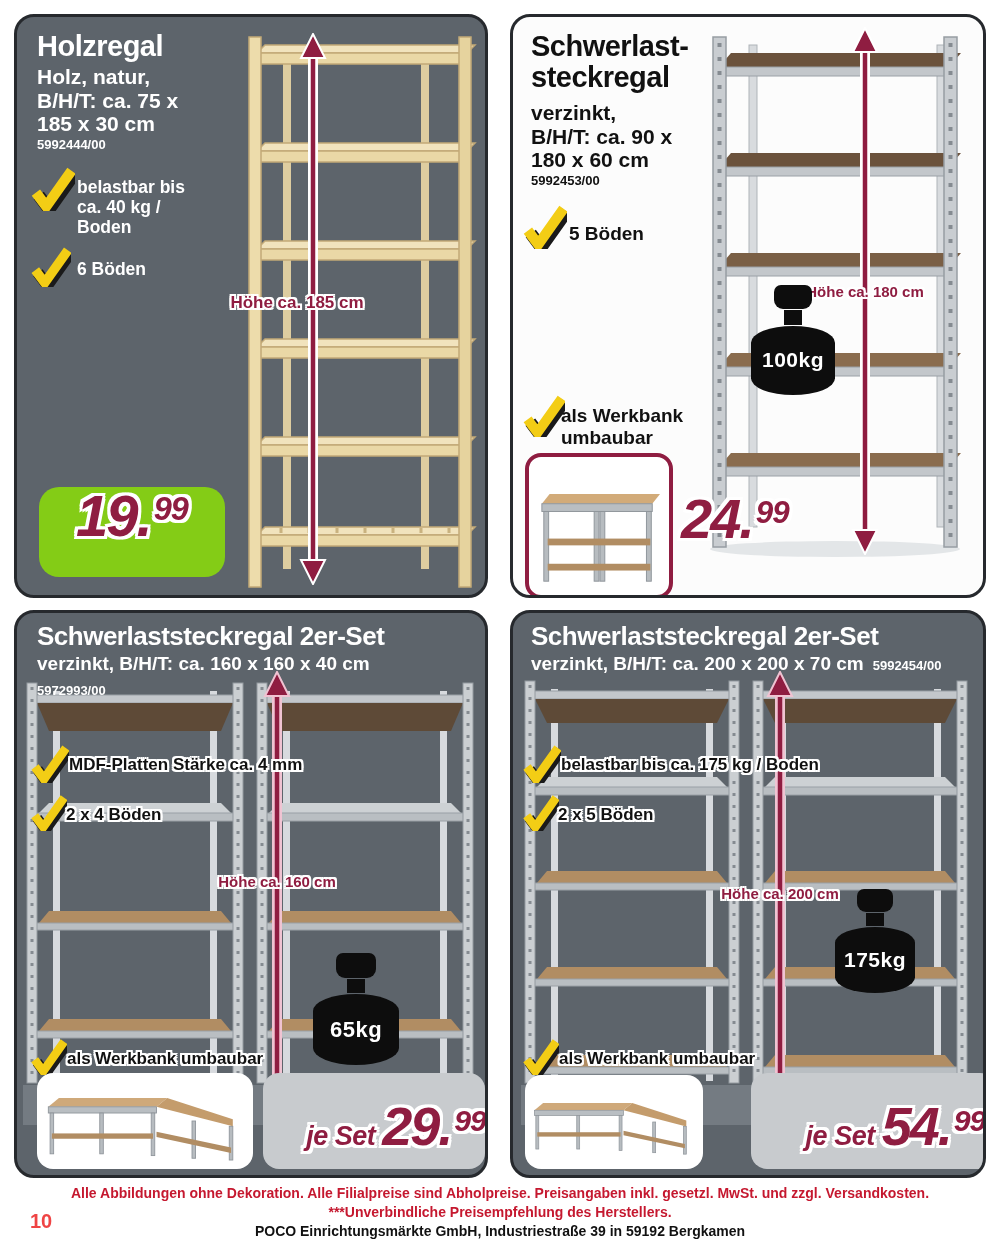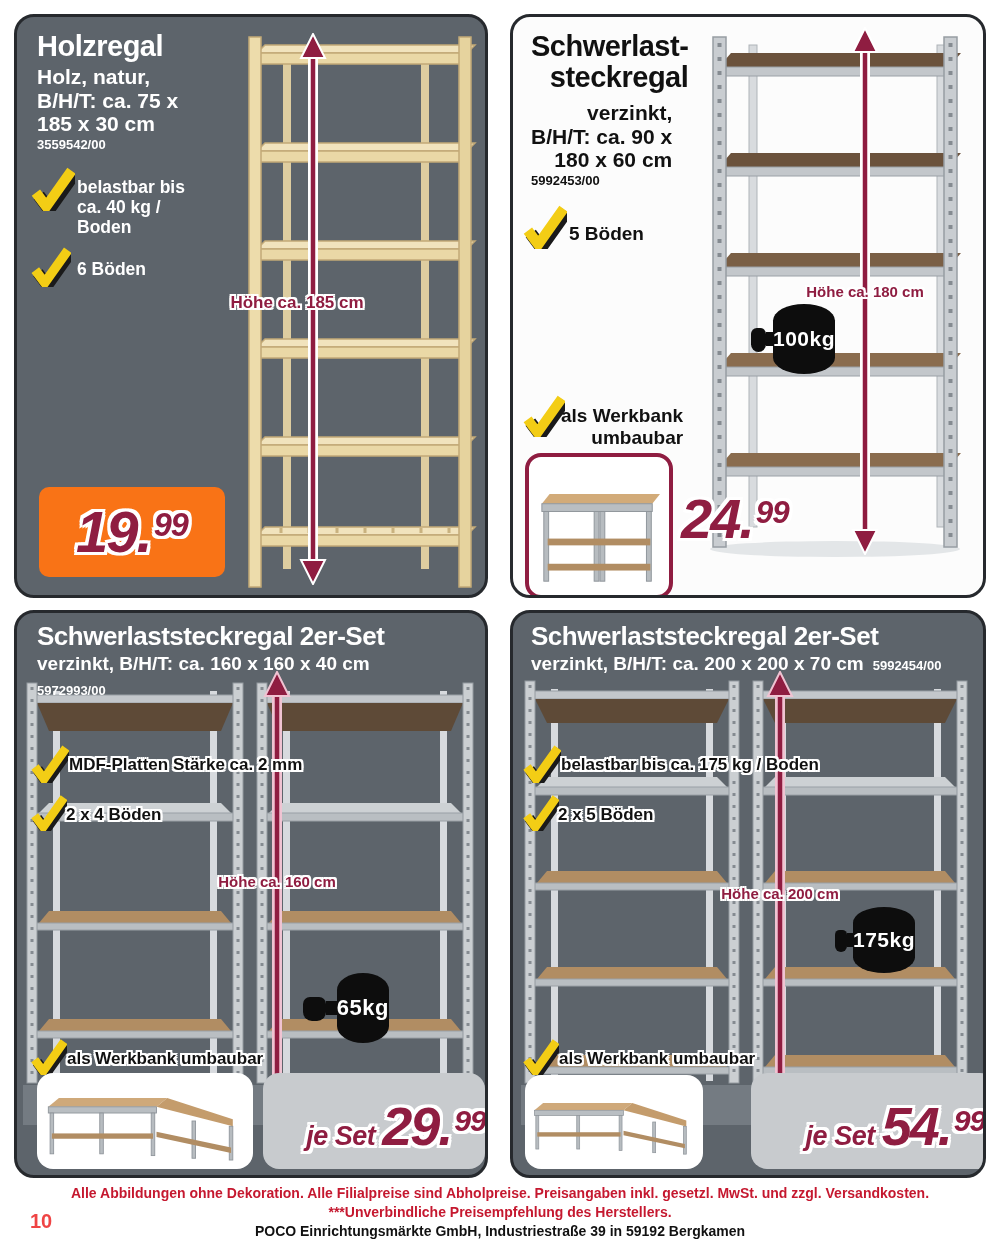--- a/index.html
+++ b/index.html
@@ -6,42 +6,42 @@
   body{
     width:1000px;height:1249px;position:relative;background:#ffffff;
     font-family:"Liberation Sans","DejaVu Sans",sans-serif;overflow:hidden;
   }
   .panel{position:absolute;border:3px solid #26292d;border-radius:20px;overflow:hidden;box-sizing:border-box;}
   .panel.gray{background:#5d646b;}
   .panel.white{background:#fcfcfc;}
   .abs{position:absolute;}
   .ml{white-space:pre-line;}
   .t-white{color:#ffffff;}
-  .t-black{color:#111111;text-align:right;}
+  .t-black{color:#111111;}
   .p-title{font-weight:bold;font-size:29px;line-height:1.06;letter-spacing:-.5px;}
   .p-title.small{font-size:26px;}
   .p-sub{font-weight:bold;font-size:21px;line-height:1.12;}
   .p-sub.row{font-size:19px;}
   .p-sku{font-weight:bold;font-size:13px;}
   .subrow{display:flex;align-items:baseline;gap:9px;}
   .feat{font-weight:bold;line-height:1.15;}
   .check{position:absolute;}
   .outline-w{text-shadow:-2px -2px 0 #fff,2px -2px 0 #fff,-2px 2px 0 #fff,2px 2px 0 #fff,-2px 0 0 #fff,2px 0 0 #fff,0 -2px 0 #fff,0 2px 0 #fff;}
   .height-label{position:absolute;transform:translateX(-50%);font-weight:bold;font-size:15px;color:#8f1d41;white-space:nowrap;z-index:6;
     text-shadow:-2px -2px 0 #fff,2px -2px 0 #fff,-2px 2px 0 #fff,2px 2px 0 #fff,-2px 0 0 #fff,2px 0 0 #fff,0 -2px 0 #fff,0 2px 0 #fff;}
   .arrow{position:absolute;z-index:5;}
   .price{font-style:italic;font-weight:bold;color:#8f1d41;letter-spacing:-2px;line-height:1;white-space:nowrap;
     text-shadow:-3px -3px 0 #fff,3px -3px 0 #fff,-3px 3px 0 #fff,3px 3px 0 #fff,-3px 0 0 #fff,3px 0 0 #fff,0 -3px 0 #fff,0 3px 0 #fff;}
   .price .sup{display:inline-block;position:relative;top:-.48em;font-size:.56em;margin-left:3px;letter-spacing:-1px;}
   .price .prefix{font-size:27px;letter-spacing:-.5px;margin-right:7px;margin-left:44px;}
-  .price-badge{position:absolute;background:#f97316;border-radius:10px;display:flex;align-items:center;justify-content:center;z-index:7;}
+  .price-badge{position:absolute;background:#84cc16;border-radius:20px;display:flex;align-items:flex-start;justify-content:center;z-index:7;}
   .price-box{position:absolute;background:#c8cbce;border-radius:16px;display:flex;align-items:baseline;justify-content:center;padding-top:26px;box-sizing:border-box;z-index:7;}
   .inset{position:absolute;background:#ffffff;border-radius:16px;z-index:7;display:flex;align-items:center;justify-content:center;overflow:hidden;}
   .inset.bordered{border:4px solid #8f1d41;}
-  .weight{position:absolute;display:flex;flex-direction:row;align-items:center;z-index:6;justify-content:space-between;}
+  .weight{position:absolute;display:flex;flex-direction:column;align-items:center;z-index:6;justify-content:space-between;}
   .weight .cap{width:46%;height:22%;background:#0d0d0d;border-radius:7px 7px 9px 9px;}
   .weight .neck{width:22%;height:13%;background:#0d0d0d;margin-top:-2px;}
   .weight .wbody{width:100%;height:63%;background:#0d0d0d;border-radius:50%/24%;display:flex;align-items:center;justify-content:center;margin-top:-2px;}
   .wlabel{color:#ffffff;font-weight:bold;letter-spacing:.5px;}
   .footer{position:absolute;left:0;top:1184px;width:1000px;text-align:center;font-weight:bold;font-size:14px;line-height:19px;}
   .footer .red{color:#c5182f;}
   .footer .blk{color:#111;}
   .pageno{position:absolute;left:30px;top:1210px;font-weight:bold;font-size:20px;color:#ef4444;}
 </style>
 </head>
@@ -84,21 +84,21 @@
     <line x1="14" y1="22" x2="14" y2="530" stroke="#8f1d41" stroke-width="4.5"></line>
     <polygon points="14,1 26,25 2,25" fill="#8f1d41" stroke="#ffffff" stroke-width="2"></polygon>
     <polygon points="14,551 26,527 2,527" fill="#8f1d41" stroke="#ffffff" stroke-width="2"></polygon>
   </svg>
   <span class="height-label" style="left:280px;top:276px;font-size:17px;">Höhe ca. 185 cm</span>
 
   <div class="abs p-title t-white" style="left:20px;top:14px;">Holzregal</div>
   <div class="abs p-sub t-white ml" style="left:20px;top:48px;">Holz, natur,
 B/H/T: ca. 75 x
 185 x 30 cm</div>
-  <div class="abs p-sku t-white" style="left:20px;top:120px;">3559542/00</div>
+  <div class="abs p-sku t-white" style="left:20px;top:120px;">5992444/00</div>
 
   <svg class="check" style="left:12px;top:148px;" width="46" height="46" viewBox="0 0 40 40">
     <polyline points="6,24 15,36 37,5" fill="none" stroke="#1a1a1a" stroke-width="11" transform="translate(2.5,2.5)"></polyline>
     <polyline points="6,24 15,36 37,5" fill="none" stroke="#f3cd15" stroke-width="9"></polyline>
   </svg>
   <div class="abs feat t-white ml" style="left:60px;top:160px;font-size:17.5px;">belastbar bis
 ca. 40 kg /
 Boden</div>
 
   <svg class="check" style="left:12px;top:228px;" width="42" height="42" viewBox="0 0 40 40">
@@ -229,39 +229,39 @@
   </svg>
 
   <svg class="arrow" style="left:246px;top:58px;" width="28" height="458" viewBox="0 0 28 458">
     <line x1="14" y1="24" x2="14" y2="434" stroke="#f0c3d2" stroke-width="10"></line>
     <line x1="14" y1="22" x2="14" y2="436" stroke="#8f1d41" stroke-width="4.5"></line>
     <polygon points="14,1 26,25 2,25" fill="#8f1d41" stroke="#f0c3d2" stroke-width="2"></polygon>
     <polygon points="14,457 26,433 2,433" fill="#edaec3" stroke="#8f1d41" stroke-width="2"></polygon>
   </svg>
   <span class="height-label" style="left:260px;top:260px;">Höhe ca. 160 cm</span>
 
-  <div class="weight" style="left:286px;top:340px;width:86px;height:112px;">
+  <div class="weight" style="left:296px;top:340px;width:86px;height:112px;">
     <div class="cap"></div>
       <div class="neck"></div>
     <div class="wbody">
         <span class="wlabel" style="font-size:22px;">65kg</span>
       </div>
   </div>
 
   <div class="abs p-title small t-white" style="left:20px;top:10px;">Schwerlaststeckregal 2er-Set</div>
   <div class="abs subrow" style="left:20px;top:40px;flex-direction:column;">
     <span class="p-sub row t-white">verzinkt, B/H/T: ca. 160 x 160 x 40 cm</span>
     <span class="p-sku t-white">5972993/00</span>
   </div>
 
   <svg class="check" style="left:12px;top:130px;" width="40" height="40" viewBox="0 0 40 40">
     <polyline points="6,24 15,36 37,5" fill="none" stroke="#1a1a1a" stroke-width="11" transform="translate(2.5,2.5)"></polyline>
     <polyline points="6,24 15,36 37,5" fill="none" stroke="#f3cd15" stroke-width="9"></polyline>
   </svg>
-  <div class="abs feat t-black outline-w" style="left:52px;top:142px;font-size:17px;z-index:6;">MDF-Platten Stärke ca. 2 mm</div>
+  <div class="abs feat t-black outline-w" style="left:52px;top:142px;font-size:17px;z-index:6;">MDF-Platten Stärke ca. 4 mm</div>
 
   <svg class="check" style="left:12px;top:180px;" width="38" height="38" viewBox="0 0 40 40">
     <polyline points="6,24 15,36 37,5" fill="none" stroke="#1a1a1a" stroke-width="11" transform="translate(2.5,2.5)"></polyline>
     <polyline points="6,24 15,36 37,5" fill="none" stroke="#f3cd15" stroke-width="9"></polyline>
   </svg>
   <div class="abs feat t-black outline-w" style="left:49px;top:192px;font-size:17px;z-index:6;">2 x 4 Böden</div>
 
   <svg class="check" style="left:12px;top:424px;z-index:6;" width="38" height="38" viewBox="0 0 40 40">
     <polyline points="6,24 15,36 37,5" fill="none" stroke="#1a1a1a" stroke-width="11" transform="translate(2.5,2.5)"></polyline>
     <polyline points="6,24 15,36 37,5" fill="none" stroke="#f3cd15" stroke-width="9"></polyline>

